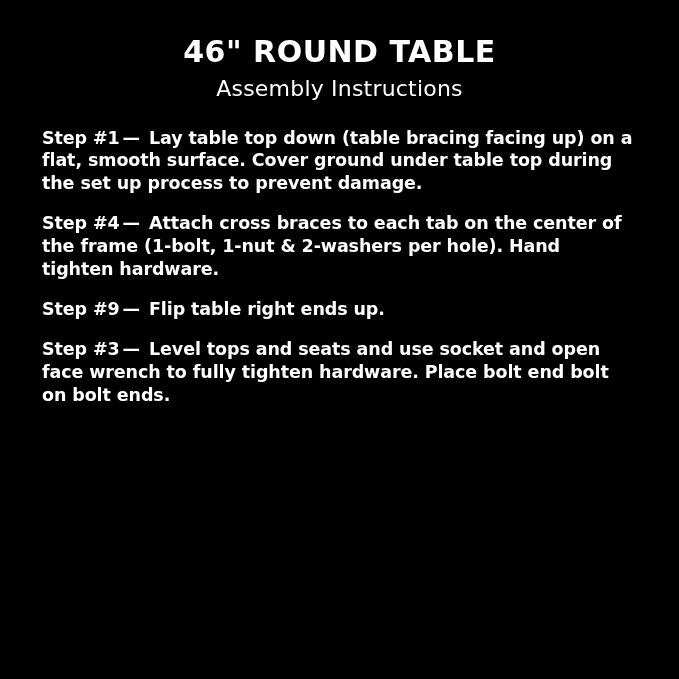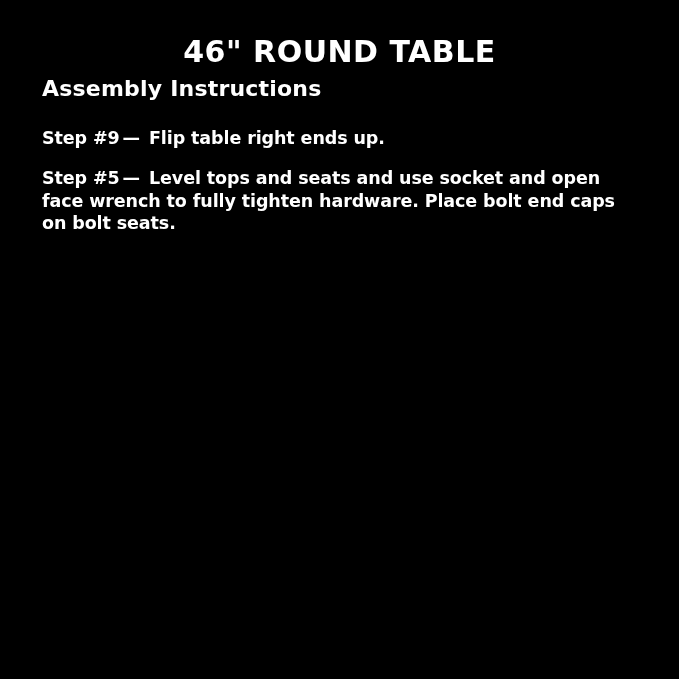--- a/index.html
+++ b/index.html
@@ -23,23 +23,23 @@
   }
   .title {
     text-align: center;
     font-size: 30px;
     font-weight: bold;
     letter-spacing: 0.5px;
     line-height: 1.05;
     margin: 6px 0 0 0;
   }
   .subtitle {
-    text-align: left;
+    text-align: center;
     font-size: 22px;
-    font-weight: bold;
+    font-weight: normal;
     margin: 8px 0 0 0;
     letter-spacing: 0.2px;
   }
   .steps {
     margin-top: 26px;
   }
   .step {
     font-size: 17.5px;
     font-weight: bold;
     line-height: 1.30;
@@ -59,28 +59,36 @@
 </head>
 <body>
 
 <div class="page">
 
   <h1 class="title">46" ROUND TABLE</h1>
   <h2 class="subtitle">Assembly Instructions</h2>
 
   <div class="steps">
 
+    <p class="step">
+      <span class="step-label">Step #1</span><span class="dash">—</span>
+      <span>Lay table top down (table bracing facing up) on a flat, smooth surface. Cover ground under table top during the set up process to prevent damage.</span>
+    </p>
 
 
 
+    <p class="step">
+      <span class="step-label">Step #4</span><span class="dash">—</span>
+      <span>Attach cross braces to each tab on the center of the frame (1-bolt, 1-nut &amp; 2-washers per hole). Hand tighten hardware.</span>
+    </p>
 
     <p class="step">
       <span class="step-label">Step #9</span><span class="dash">—</span>
       <span>Flip table right ends up.</span>
     </p>
 
     <p class="step">
-      <span class="step-label">Step #5</span><span class="dash">—</span>
-      <span>Level tops and seats and use socket and open face wrench to fully tighten hardware. Place bolt end caps on bolt seats.</span>
+      <span class="step-label">Step #3</span><span class="dash">—</span>
+      <span>Level tops and seats and use socket and open face wrench to fully tighten hardware. Place bolt end bolt on bolt ends.</span>
     </p>
 
   </div>
 </div>
 
 </body></html>

